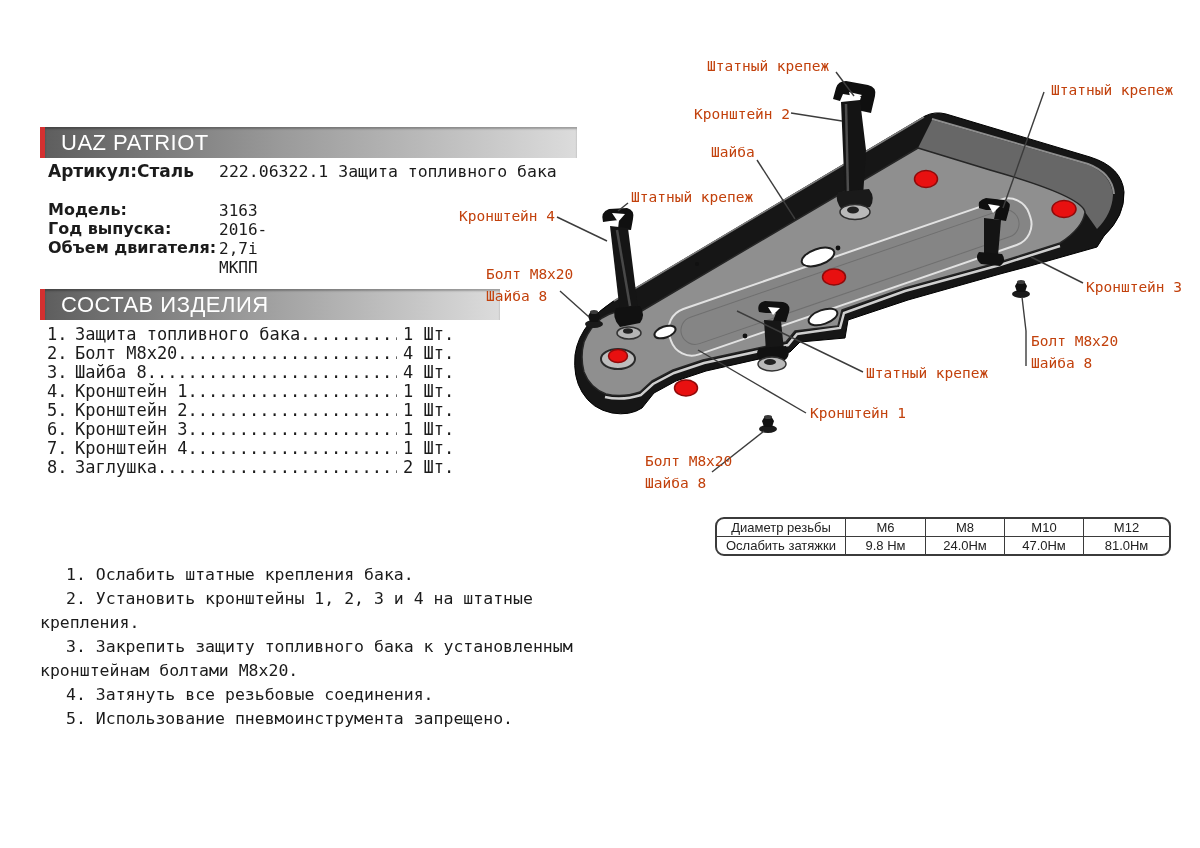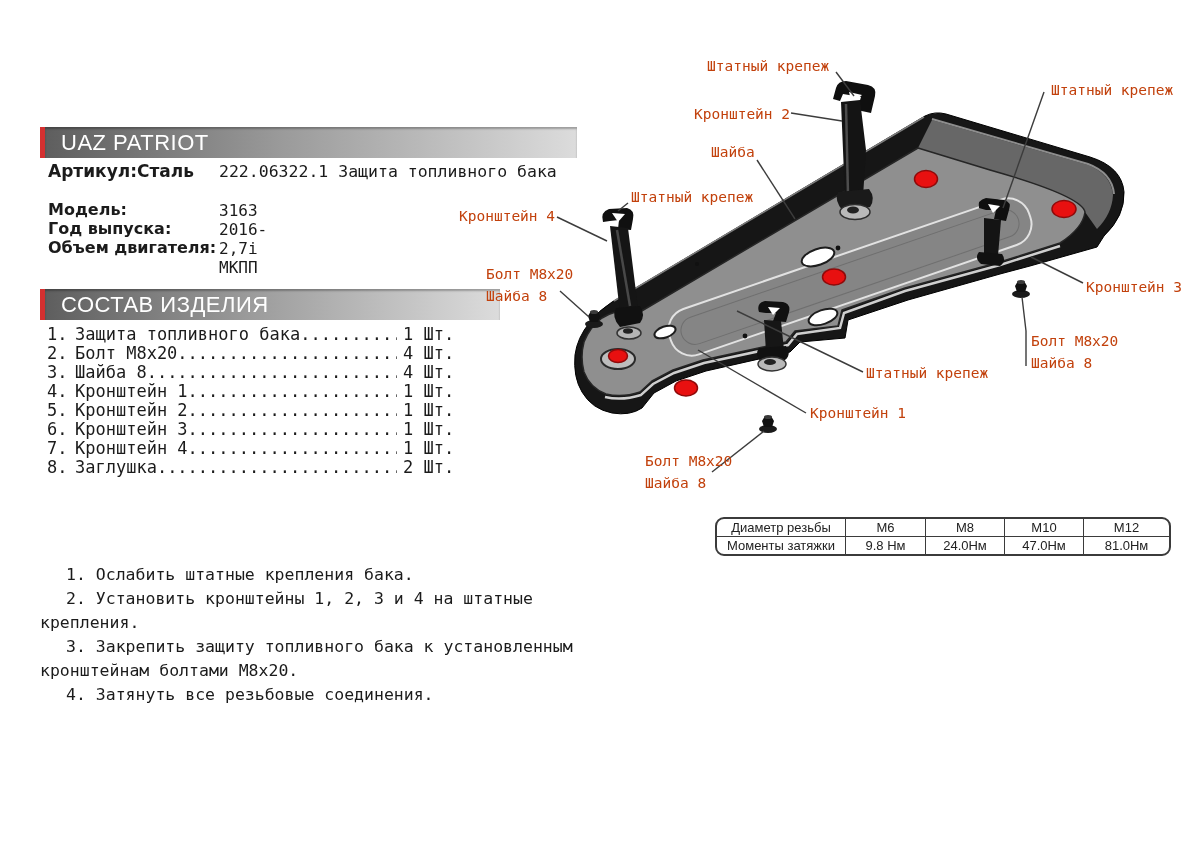--- a/index.html
+++ b/index.html
@@ -108,32 +108,33 @@
         <span class="pi-qty">2 Шт.</span>
       </div>
   </div>
 
 
   <div class="instr">
     <p>1. Ослабить штатные крепления бака.</p>
     <p>2. Установить кронштейны 1, 2, 3 и 4 на штатные крепления.</p>
     <p>3. Закрепить защиту топливного бака к установленным кронштейнам болтами М8х20.</p>
     <p>4. Затянуть все резьбовые соединения.</p>
+    <p>5. Использование пневмоинструмента запрещено.</p>
   </div>
 
   <div class="tq">
     <div class="tq-row hdr">
       <div class="tq-cell c0">Диаметр резьбы</div>
       <div class="tq-cell c1">М6</div>
       <div class="tq-cell c2">М8</div>
       <div class="tq-cell c3">М10</div>
       <div class="tq-cell c4">М12</div>
     </div>
     <div class="tq-row">
-      <div class="tq-cell c0">Моменты затяжки</div>
+      <div class="tq-cell c0">Ослабить затяжки</div>
       <div class="tq-cell c1">9.8 Нм</div>
       <div class="tq-cell c2">24.0Нм</div>
       <div class="tq-cell c3">47.0Нм</div>
       <div class="tq-cell c4">81.0Нм</div>
     </div>
   </div>
 
   <svg style="left:440px;top:40px;" width="740" height="470" viewBox="440 40 740 470">
 
     <path fill="#161616" stroke="#000" stroke-width="1" stroke-linejoin="round" d="M612 302 L925 116 Q935 111 946 114 L1090 157 Q1122 167 1124 192 Q1125 216 1104 236 L1097 247 L1030 266 L1000 274 L908 300 L848 320 L845 338 L800 342 L790 352 L706 371 L676 381 L654 393 L642 408 Q630 416 612 413 Q592 409 582 392 Q573 377 575 355 Q577 338 590 322 Q598 311 612 302 Z"></path>

